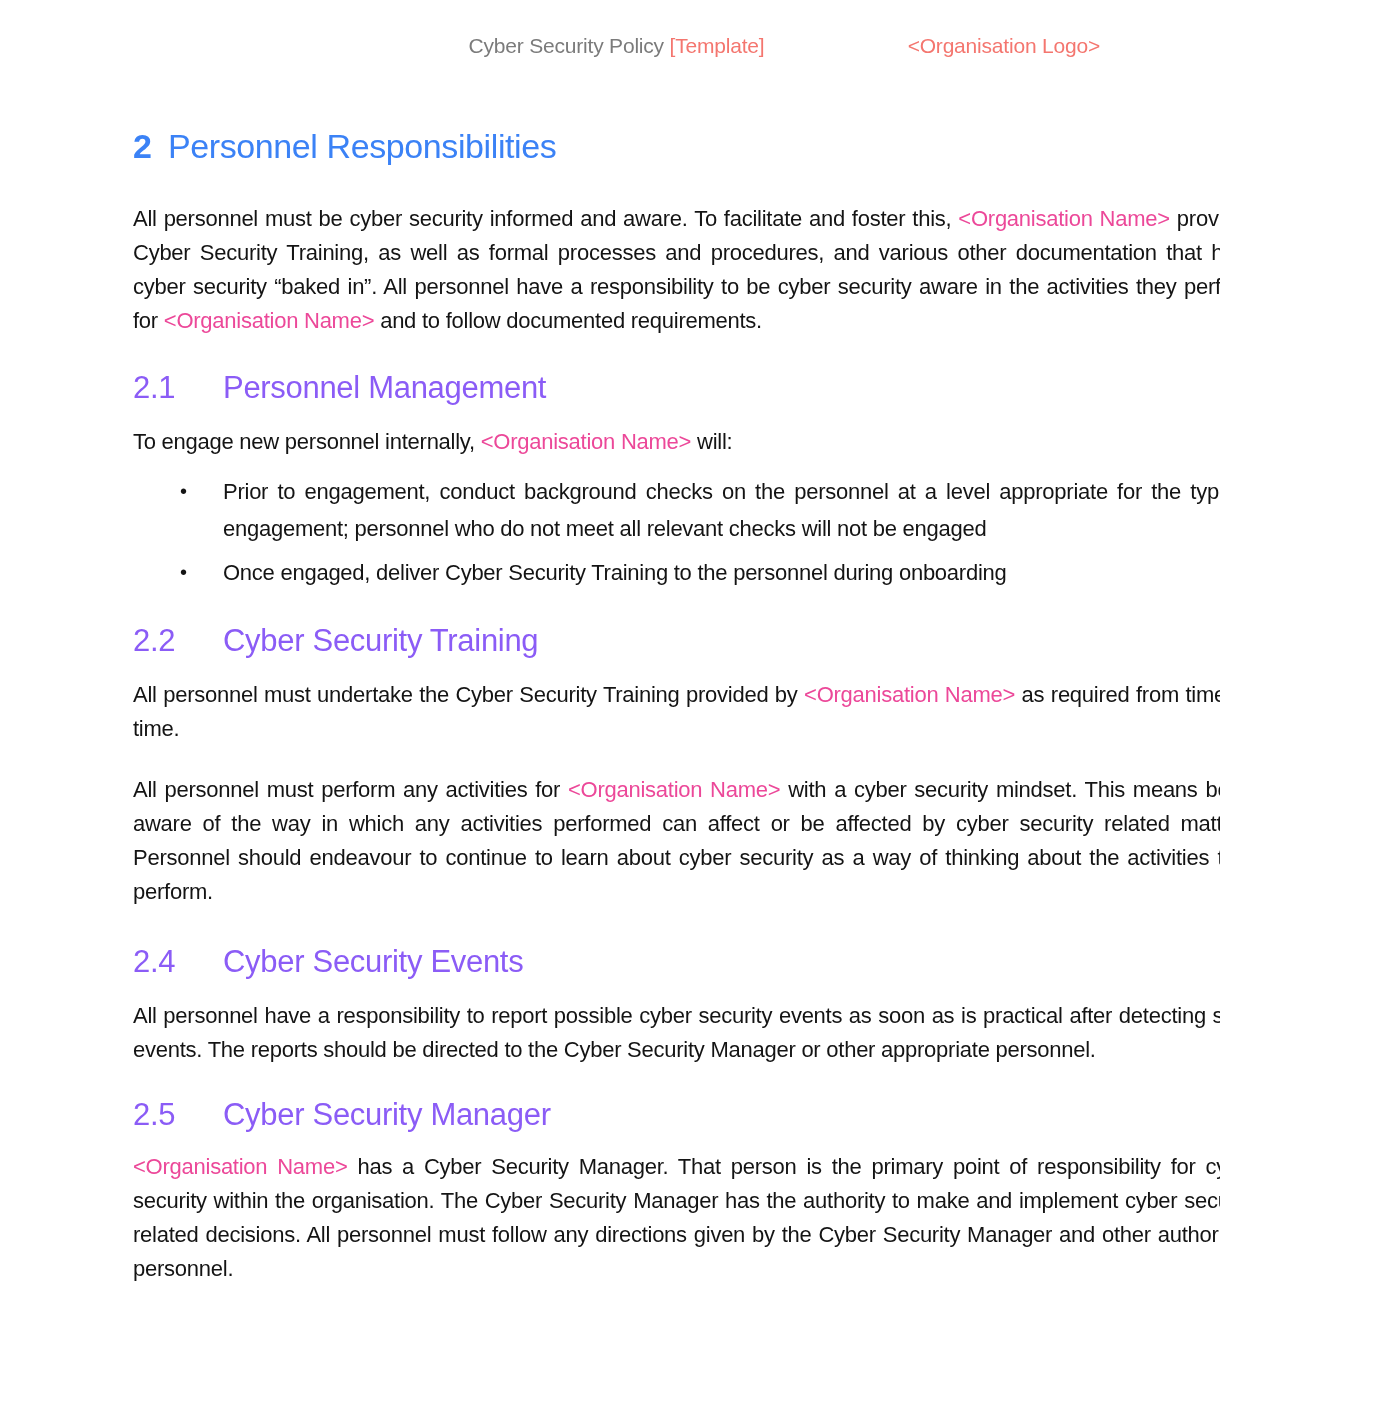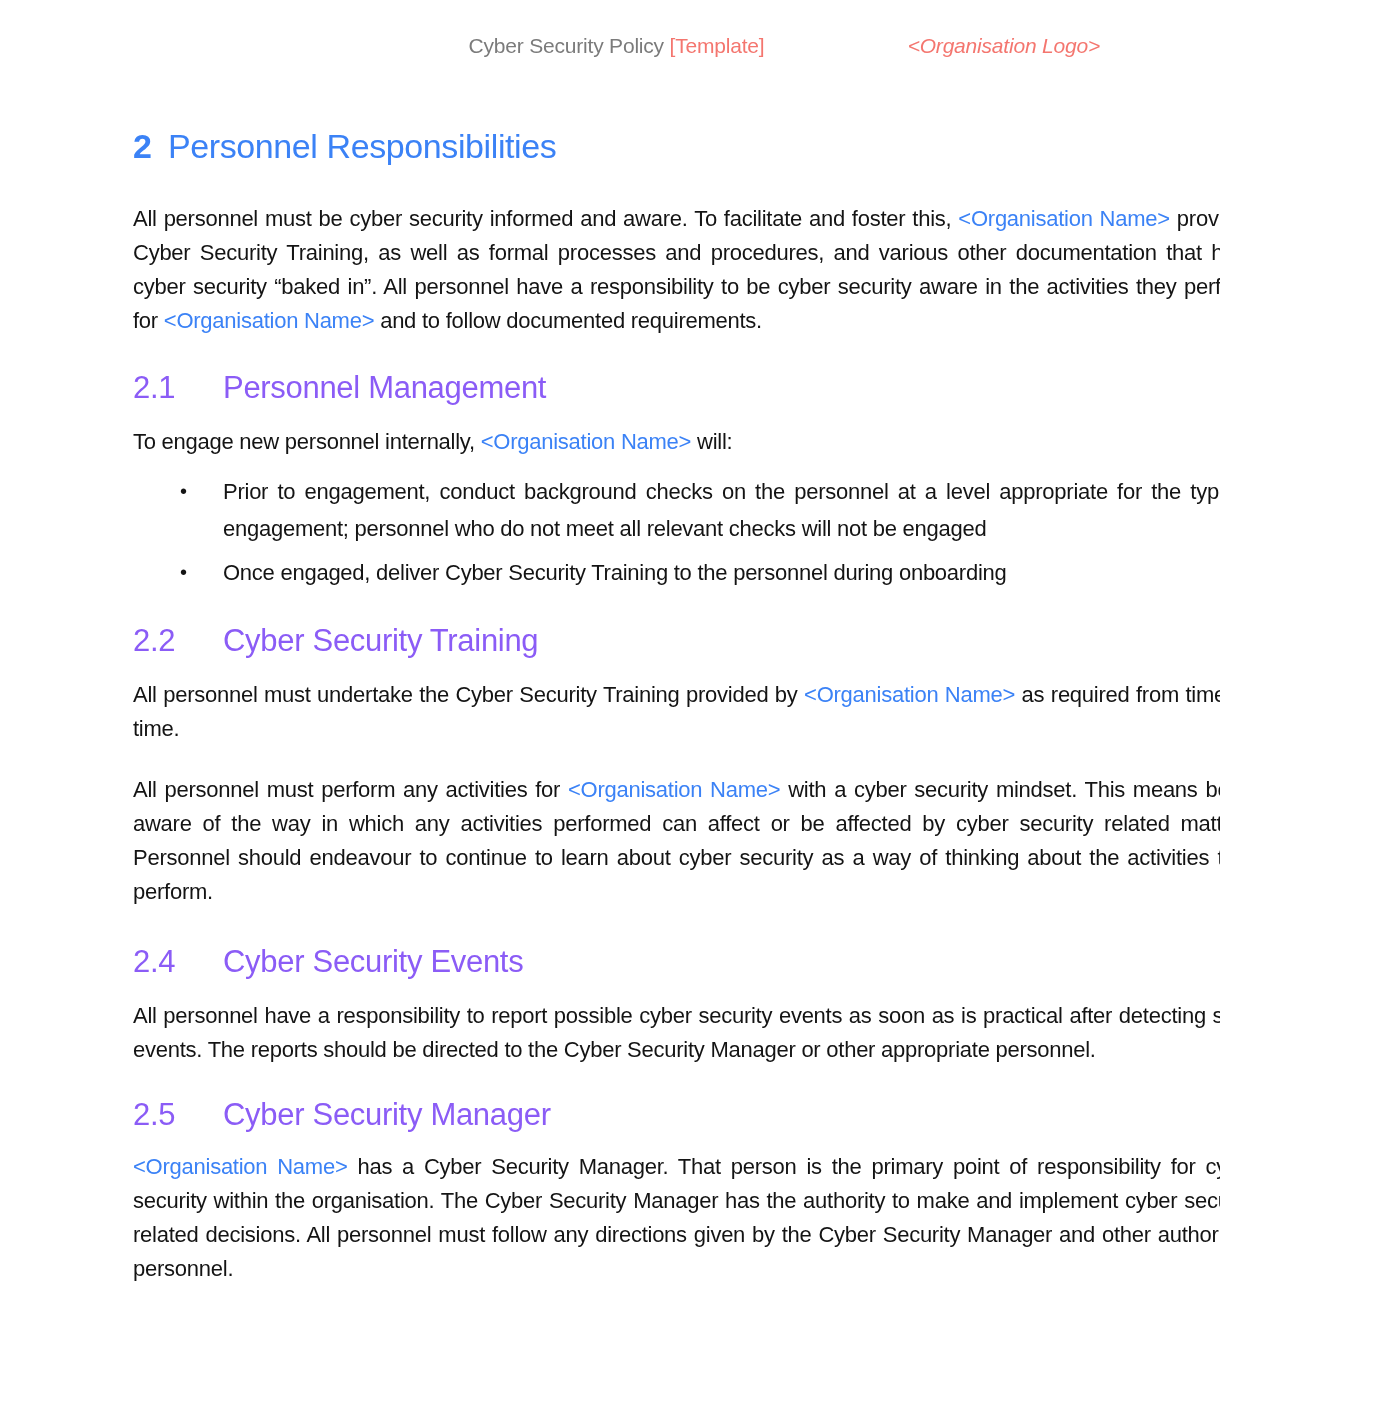--- a/index.html
+++ b/index.html
@@ -27,21 +27,20 @@
     transform: translateX(-50%);
     white-space: nowrap;
   }
   .header-gray { color: #7b7b7b; }
   .coral { color: #f4766f; }
   .header-logo {
     position: absolute;
     right: 0;
     top: 0;
     white-space: nowrap;
-    font-style: italic;
   }
   .doc-body {
     position: absolute;
     top: 0;
     left: 133px;
     width: 1125px;
   }
   h1 {
     margin: 126px 0 0 0;
     font-size: 34px;
@@ -60,21 +59,21 @@
     margin: 0;
   }
   .h2-num { display: inline-block; width: 90px; }
   .body-para {
     font-size: 22px;
     line-height: 34px;
     letter-spacing: -0.25px;
     text-align: justify;
     margin: 0;
   }
-  .red { color: #3b82f6; }
+  .red { color: #ec4899; }
   .m-intro   { margin-top: 36px; }
   .h2-21     { margin-top: 33px; }
   .p-21      { margin-top: 20px; }
   .bullets   { margin: 14px 0 0 0; padding: 0; list-style: none; }
   .bullets li {
     position: relative;
     padding-left: 90px;
     font-size: 22px;
     line-height: 37px;
     letter-spacing: -0.25px;

